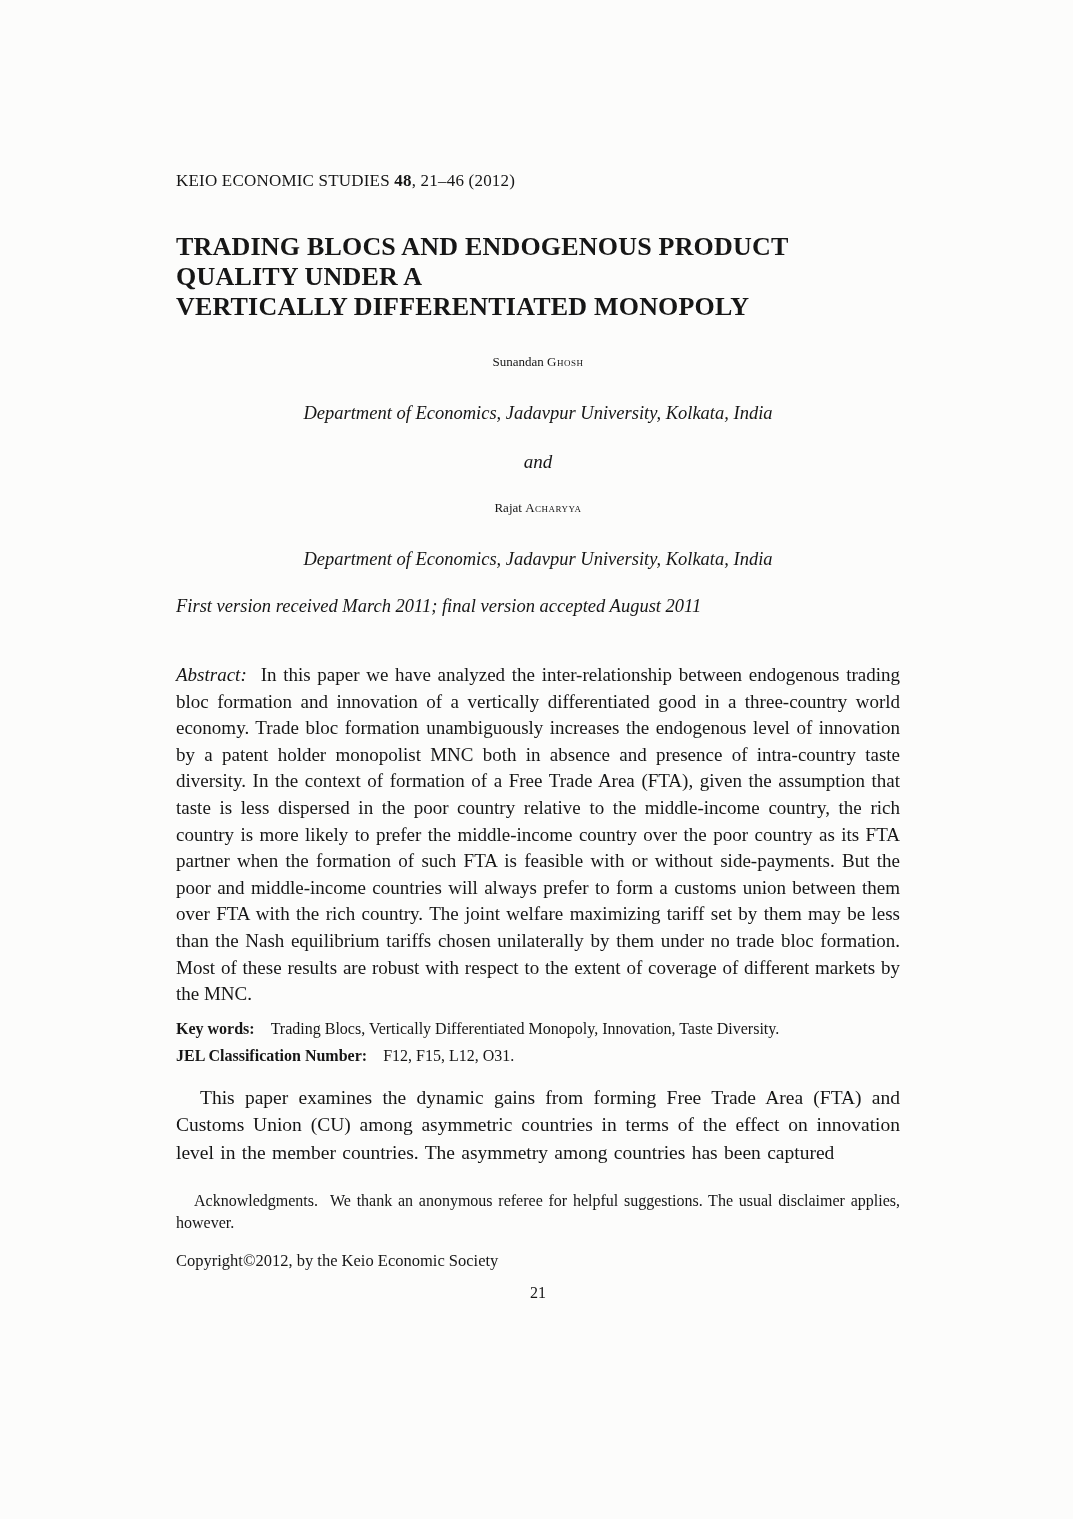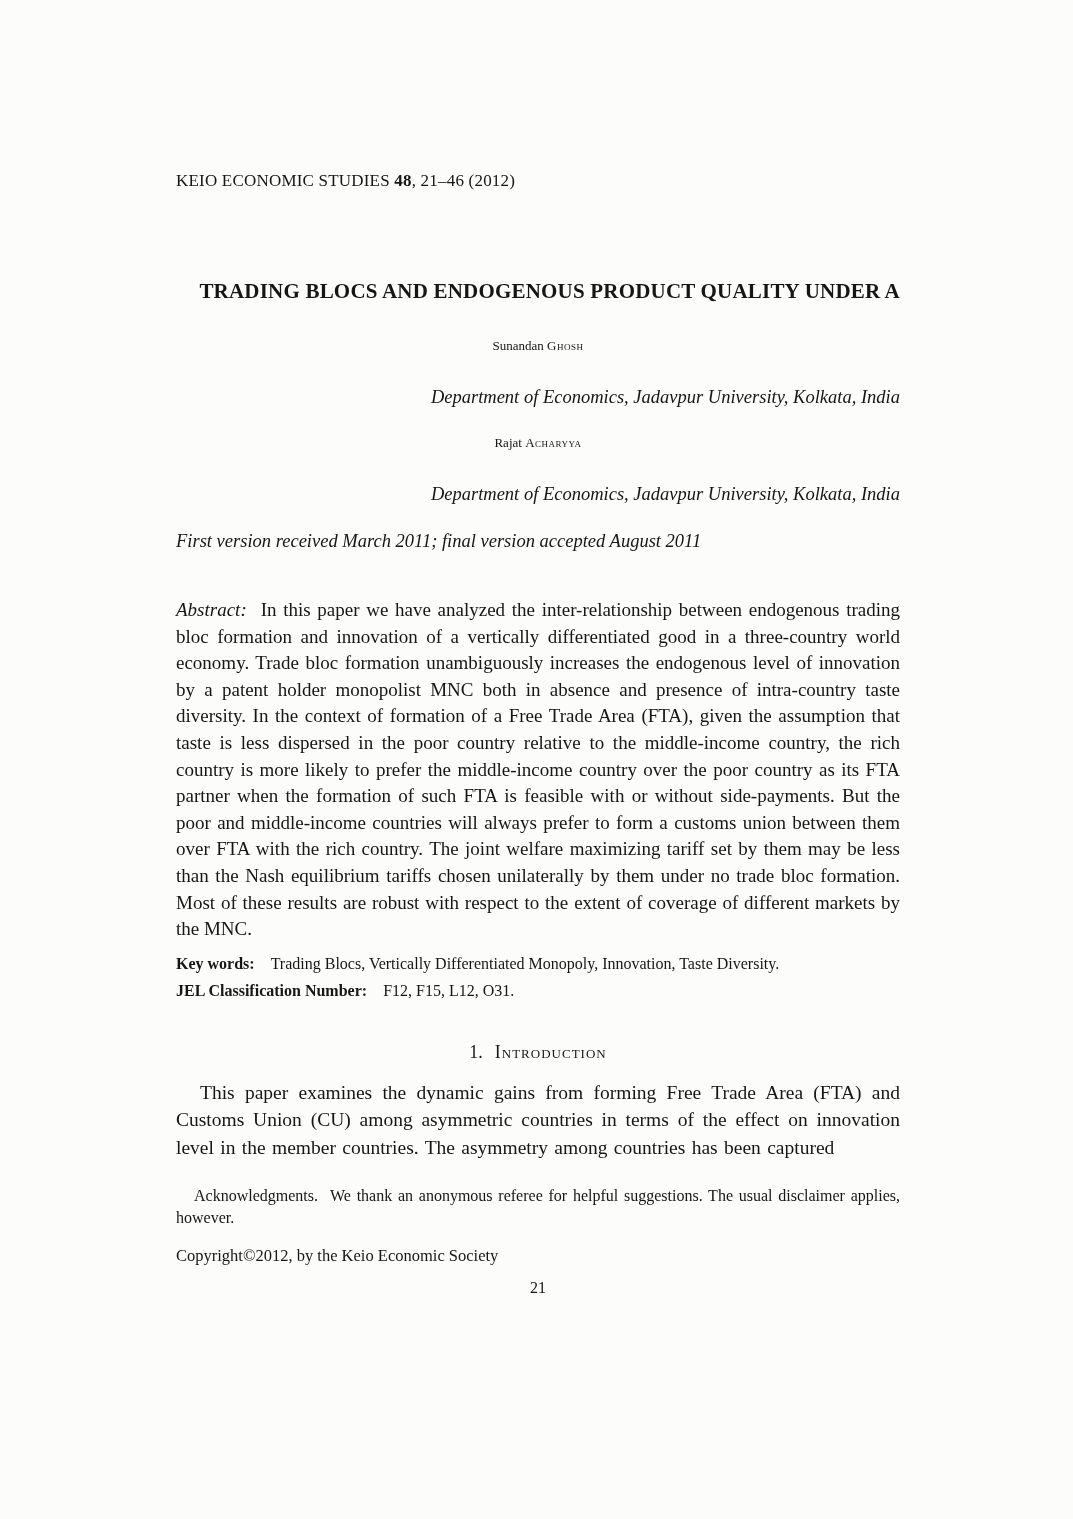--- a/index.html
+++ b/index.html
@@ -25,39 +25,39 @@
   }
 
   .running-header {
     font-size: 17px;
     line-height: 22px;
     letter-spacing: 0.2px;
   }
   .running-header .vol { font-weight: bold; }
 
   .paper-title {
-    margin-top: 84px;
-    text-align: right;
+    margin-top: 40px;
+    text-align: left;
     font-weight: bold;
-    font-size: 21px;
+    font-size: 26px;
     line-height: 30px;
     letter-spacing: 0.2px;
   }
 
   .author-name {
     margin-top: 28px;
     text-align: center;
     font-size: 13px;
     line-height: 24px;
   }
   .author-name .surname { font-variant: small-caps; letter-spacing: 0.5px; }
 
   .affiliation {
     margin-top: 27px;
-    text-align: right;
+    text-align: center;
     font-style: italic;
     font-size: 18.5px;
     line-height: 24px;
   }
 
   .connector {
     margin-top: 25px;
     text-align: center;
     font-style: italic;
     font-size: 19px;
@@ -136,28 +136,30 @@
 
 <div class="page">
   <div class="content">
 
     <div class="running-header">
       <span>KEIO ECONOMIC STUDIES </span><span class="vol">48</span><span>, 21–46 (2012)</span>
     </div>
 
     <div class="paper-title">
       <div>TRADING BLOCS AND ENDOGENOUS PRODUCT QUALITY UNDER A</div>
+      <div>VERTICALLY DIFFERENTIATED MONOPOLY</div>
     </div>
 
     <div class="author-name">
       <span>Sunandan </span><span class="surname">Ghosh</span>
     </div>
 
     <div class="affiliation">Department of Economics, Jadavpur University, Kolkata, India</div>
 
+    <div class="connector">and</div>
 
     <div class="author-name second">
       <span>Rajat </span><span class="surname">Acharyya</span>
     </div>
 
     <div class="affiliation">Department of Economics, Jadavpur University, Kolkata, India</div>
 
     <div class="history">First version received March 2011; final version accepted August 2011</div>
 
     <p class="abstract">
@@ -166,23 +168,20 @@
 
     <div class="meta-block">
       <div class="meta-line">
         <span class="meta-label">Key words:</span><span>Trading Blocs, Vertically Differentiated Monopoly, Innovation, Taste Diversity.</span>
       </div>
       <div class="meta-line">
         <span class="meta-label">JEL Classification Number:</span><span>F12, F15, L12, O31.</span>
       </div>
     </div>
 
-    <div class="section-heading">
-      <span class="sec-num">1.</span><span class="sec-title">Introduction</span>
-    </div>
 
     <p class="body-paragraph">This paper examines the dynamic gains from forming Free Trade Area (FTA) and Customs Union (CU) among asymmetric countries in terms of the effect on innovation level in the member countries.  The asymmetry among countries has been captured</p>
 
     <div class="footnote">
       <div class="ack-line">
         <span class="ack-label">Acknowledgments.</span><span>We thank an anonymous referee for helpful suggestions. The usual disclaimer applies, however.</span>
       </div>
     </div>
 
     <div class="copyright">Copyright©2012, by the Keio Economic Society</div>

